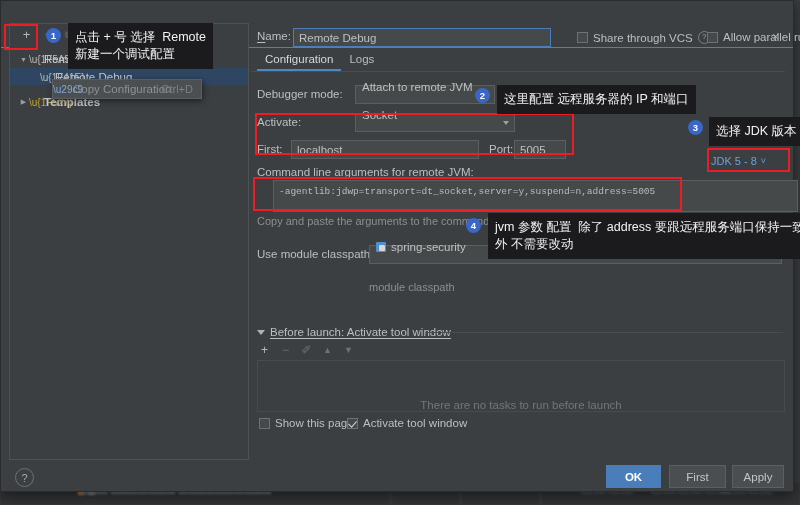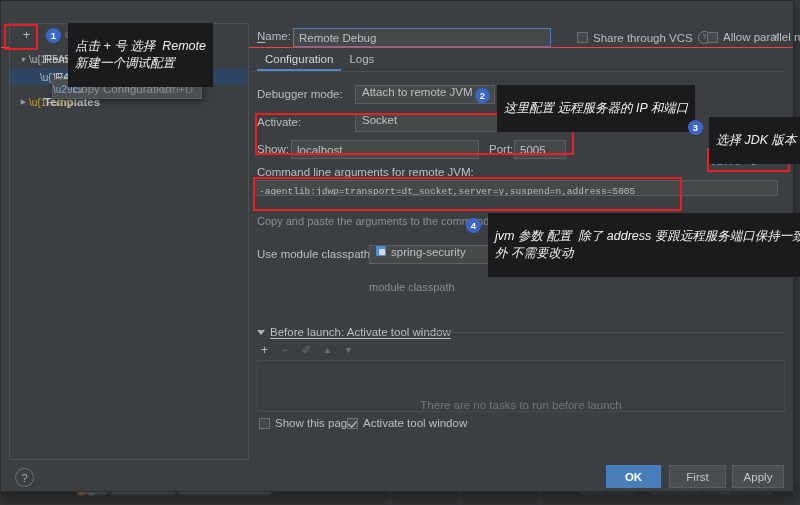--- a/index.html
+++ b/index.html
@@ -105,21 +105,21 @@
   .ul{text-decoration:underline;text-underline-offset:2px;}
 
   .field{
     background:#45494a;border:1px solid #5b5f61;height:19px;
     display:flex;align-items:center;padding:0 5px;
     font-size:11.5px;color:#bcc0c2;box-sizing:border-box;
   }
   .field.focus{border-color:#4a7ebb;}
   .combo{
     background:#45494a;border:1px solid #5b5f61;height:19px;
-    display:flex;align-items:flex-start;padding:0 16px 16px 6px;
+    display:flex;align-items:center;padding:0 16px 16px 6px;
     font-size:11.5px;color:#bcc0c2;position:relative;box-sizing:border-box;
   }
   .combo .caret{
     position:absolute;right:5px;top:50%;margin-top:-2px;
     width:0;height:0;border-left:3.5px solid transparent;border-right:3.5px solid transparent;
     border-top:4px solid #9ea1a3;
   }
   .combo .mod-ico{
     width:10px;height:10px;margin-right:5px;background:#4f8fd0;border-radius:1px;
     position:relative;flex:none;
@@ -193,23 +193,22 @@
   .help-round{
     position:absolute;width:17px;height:17px;border-radius:50%;
     border:1px solid #6c7073;color:#a6aaad;font-size:11px;
     display:flex;align-items:center;justify-content:center;
   }
 
   
   .redbox{position:absolute;border:2px solid #ee1c25;box-sizing:border-box;pointer-events:none;}
   .callout{
     position:absolute;background:#1b1b1e;color:#f2f2f2;
-    font-size:12.5px;line-height:17px;padding:15px 7px;white-space:pre;
+    font-size:12.5px;line-height:17px;padding:6px 7px;white-space:pre;
     font-family:"Liberation Sans","DejaVu Sans",sans-serif;
-    font-style:italic;
   }
   .numbadge{
     position:absolute;width:15px;height:15px;border-radius:50%;
     background:#3a66c8;color:#ffffff;font-size:9.5px;font-weight:bold;
     display:flex;align-items:center;justify-content:center;
   }
 </style>
 </head>
 <body>
 
@@ -315,36 +314,36 @@
 
       <div class="row" style="left:6px;top:93px">
         <span class="lbl">Activate:</span>
       </div>
       <div class="combo" style="position:absolute;left:104px;top:90px;width:160px">
         <span>Socket</span>
         <span class="caret"></span>
       </div>
 
       <div class="row" style="left:6px;top:120px">
-        <span class="lbl">Show:</span>
+        <span class="lbl">First:</span>
       </div>
       <div class="field" style="position:absolute;left:40px;top:117px;width:188px">
         <span>localhost</span>
       </div>
       <div class="row" style="left:238px;top:120px">
         <span class="lbl">Port:</span>
       </div>
       <div class="field" style="position:absolute;left:263px;top:117px;width:52px">
         <span>5005</span>
       </div>
 
       <div class="row" style="left:6px;top:143px">
         <span class="lbl">Command line arguments for remote JVM:</span>
       </div>
-      <div class="jvmbox" style="left:2px;top:157px;width:525px;height:16px">
+      <div class="jvmbox" style="left:22px;top:157px;width:525px;height:32px">
         <span>-agentlib:jdwp=transport=dt_socket,server=y,suspend=n,address=5005</span>
       </div>
       <div class="hint" style="position:absolute;left:6px;top:192px">Copy and paste the arguments to the command line when JVM is started</div>
 
       <div class="jdklink" style="left:460px;top:132px">
         <span>JDK 5 - 8</span>
         <span class="chev">˅</span>
       </div>
 
       <div class="row" style="left:6px;top:225px">

